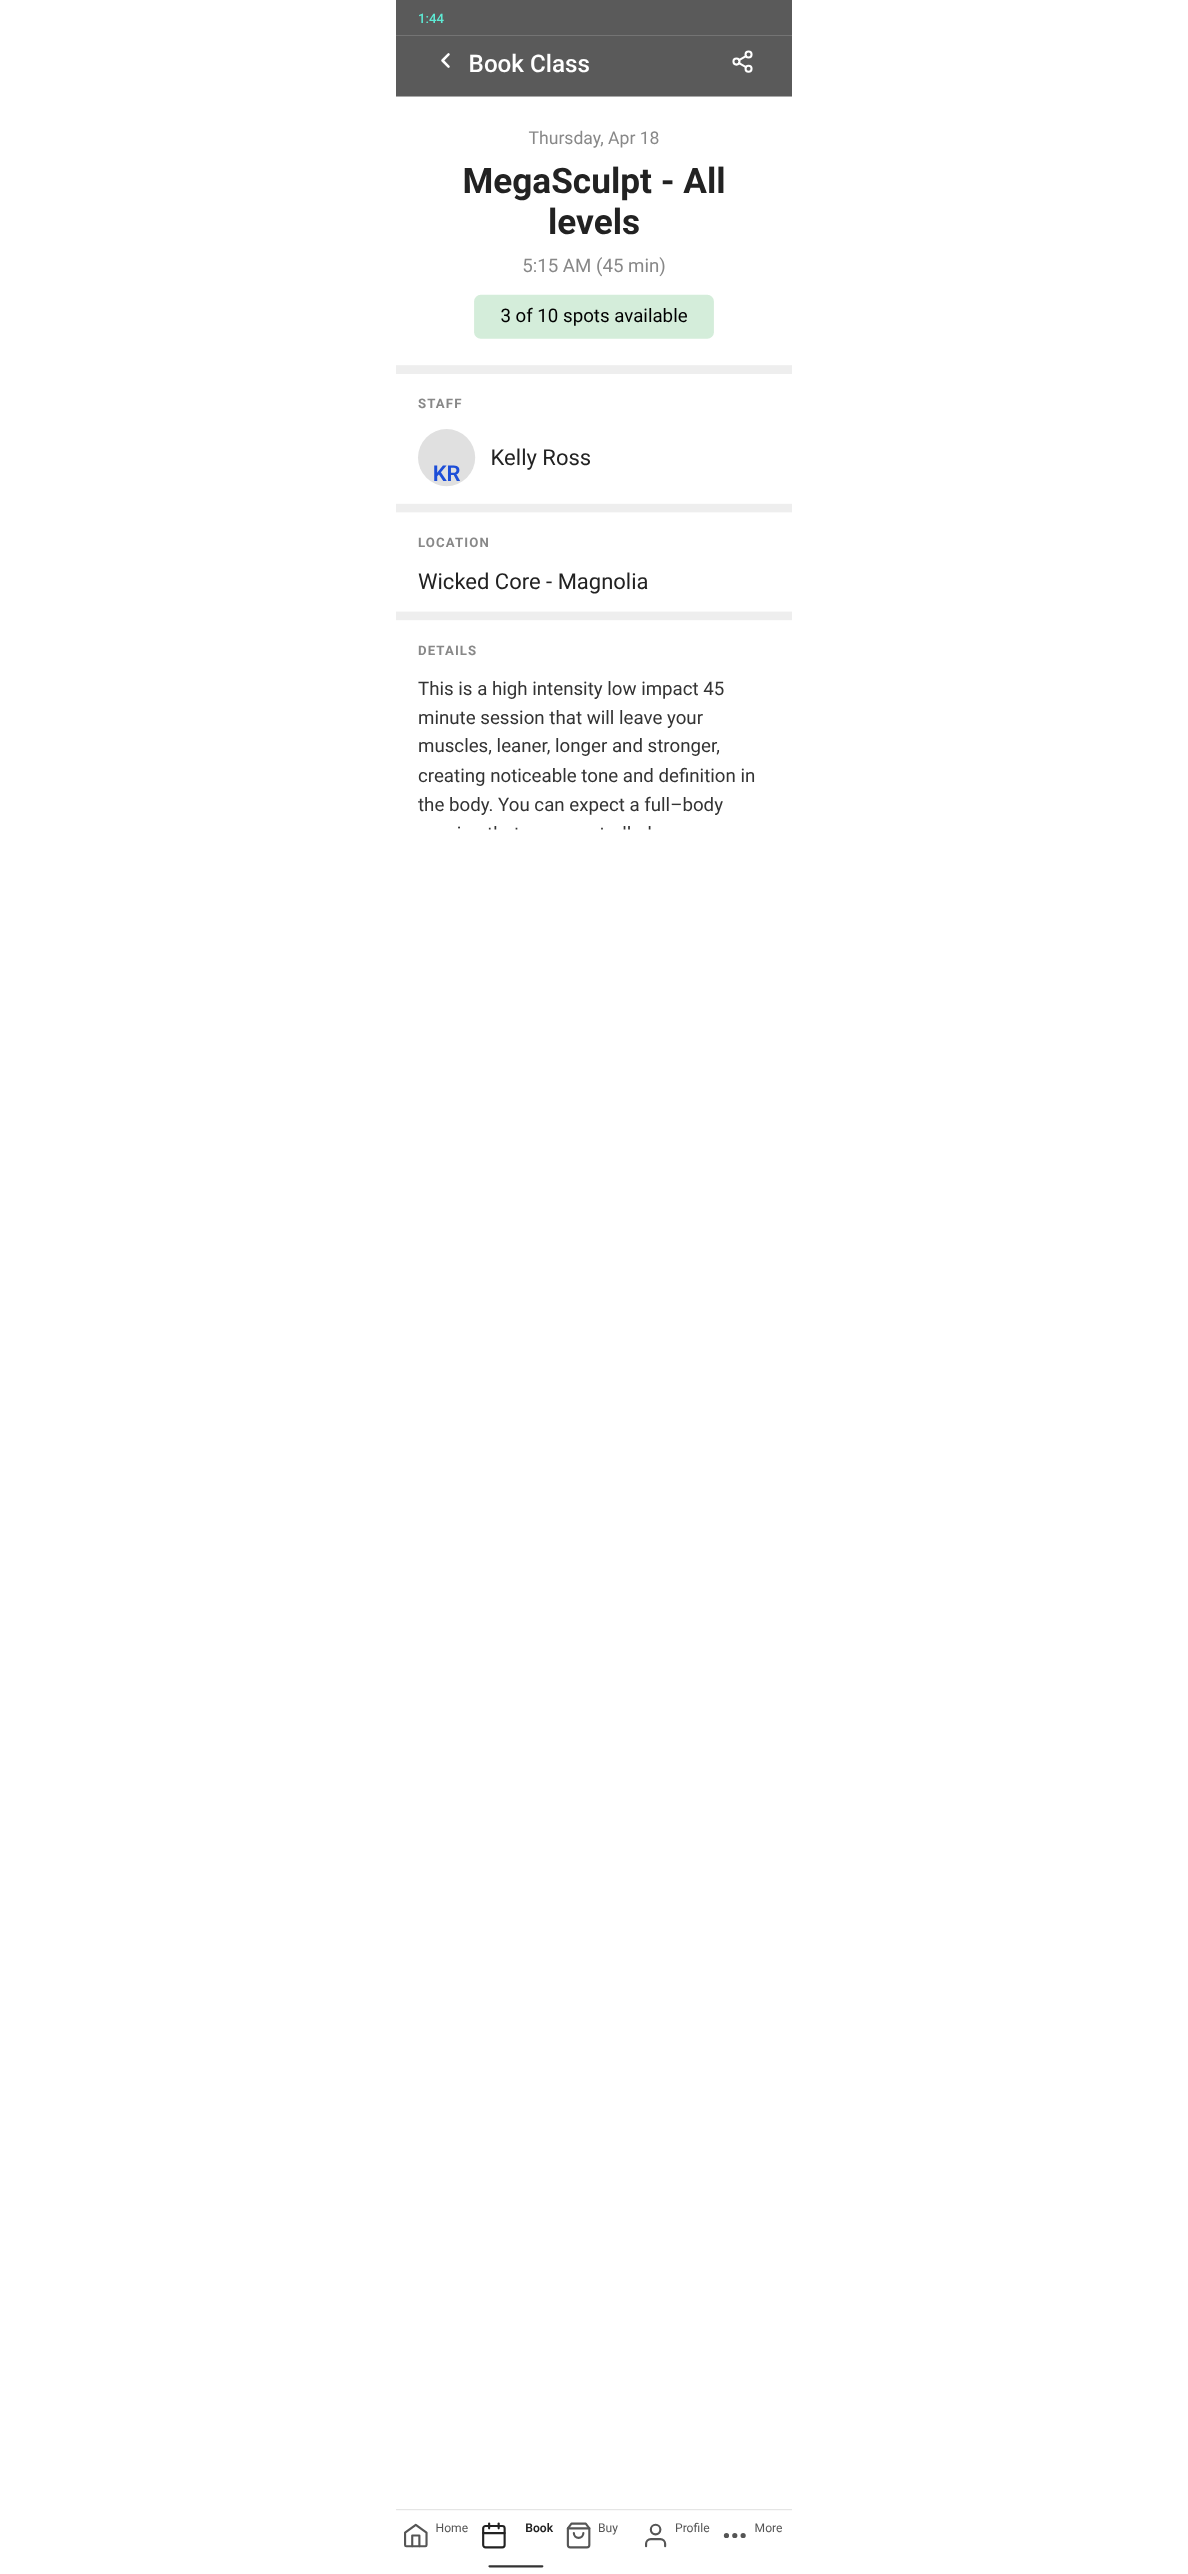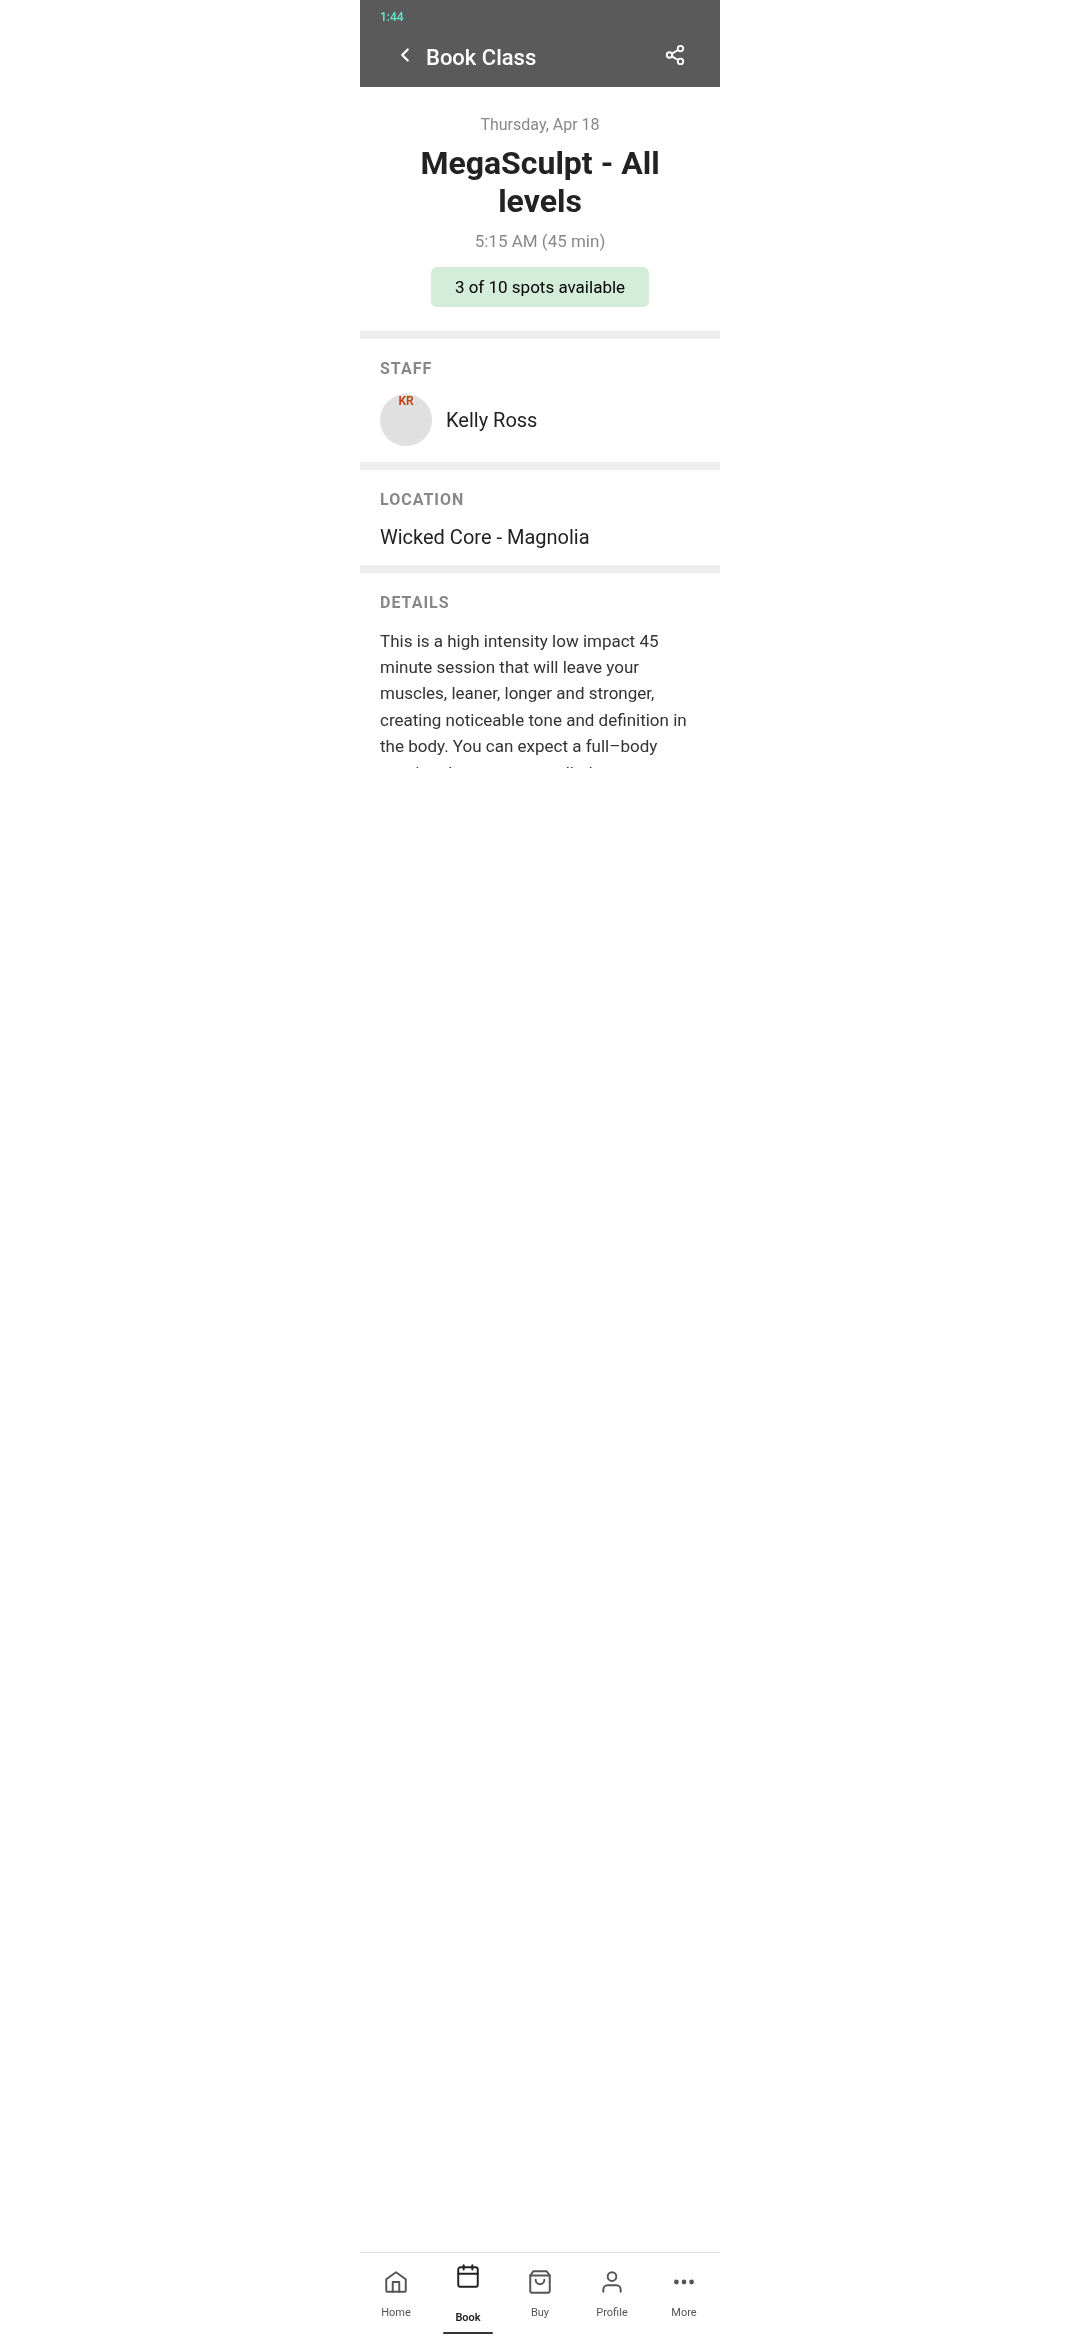--- a/index.html
+++ b/index.html
@@ -110,46 +110,46 @@
       background: #eeeeee;
     }
 
     
     .section {
       padding: 20px 20px 16px;
       background: white;
     }
 
     .section-label {
-      font-size: 16px;
+      font-size: 12px;
       font-weight: 700;
       color: #888888;
       letter-spacing: 1px;
       text-transform: uppercase;
       margin-bottom: 16px;
     }
 
     
     .staff-row {
       display: flex;
       align-items: center;
       gap: 14px;
     }
 
     .avatar {
       width: 52px;
       height: 52px;
       border-radius: 50%;
       background: #e0e0e0;
       display: flex;
-      align-items: flex-start;
+      align-items: flex-end;
       justify-content: center;
-      font-size: 12px;
+      font-size: 20px;
       font-weight: 600;
-      color: #c2410c;
+      color: #1d4ed8;
       flex-shrink: 0;
     }
 
     .staff-name {
       font-size: 20px;
       color: #222222;
       font-weight: 400;
     }
 
     
@@ -213,22 +213,20 @@
       background: white;
       border-top: 1px solid #e0e0e0;
       display: flex;
       justify-content: space-around;
       align-items: center;
       padding: 10px 0 16px;
     }
 
     .nav-item {
       display: flex;
-      flex-direction: column;
-      align-items: center;
       gap: 5px;
       cursor: pointer;
       min-width: 60px;
     }
 
     .nav-icon {
       font-size: 24px;
       color: #555555;
     }
 

